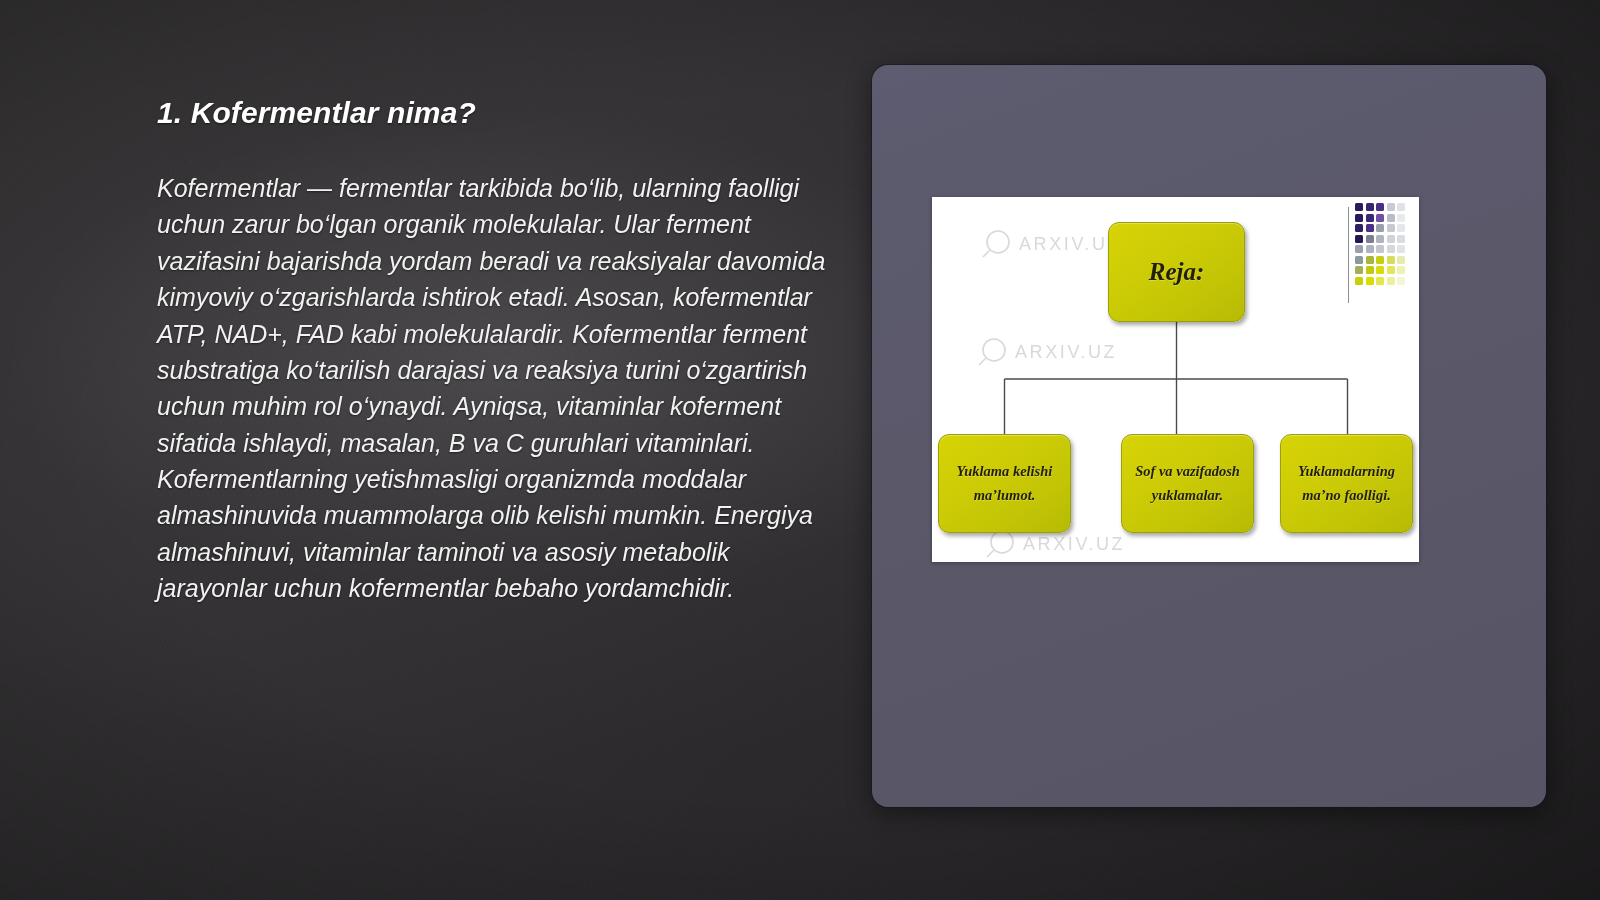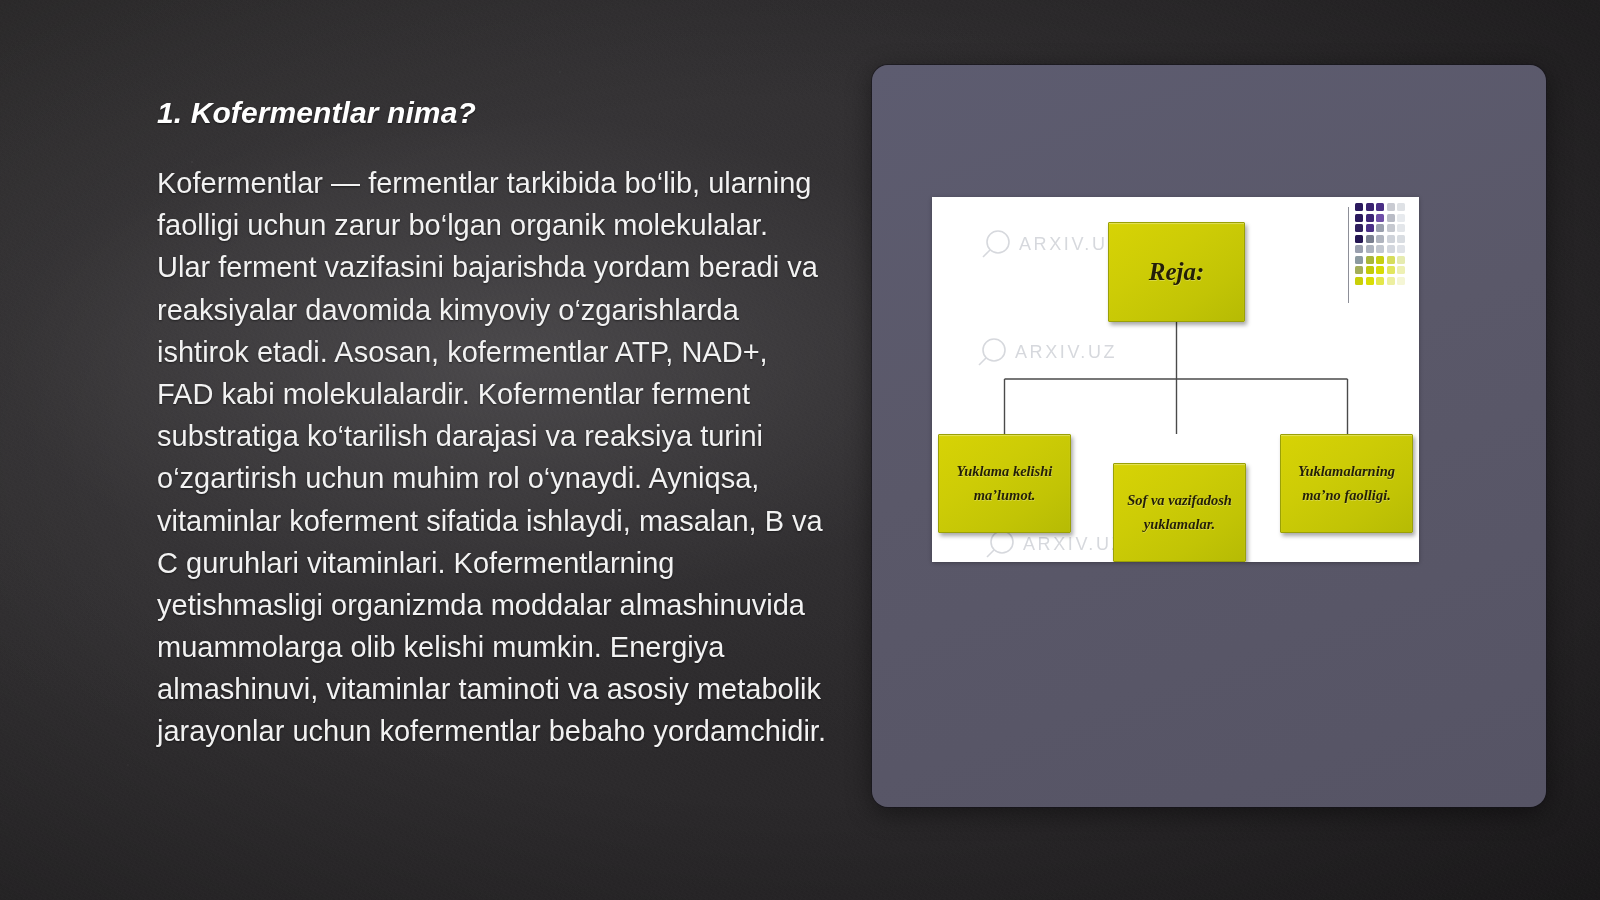--- a/index.html
+++ b/index.html
@@ -58,29 +58,30 @@
     top: 96px;
     width: 672px;
   }
 
   #slide-heading {
     color: #ffffff;
     font-size: 30px;
     font-weight: bold;
     font-style: italic;
     letter-spacing: 0.1px;
-    margin-bottom: 32px;
+    margin-bottom: 40px;
     text-shadow: 0 1px 2px rgba(0,0,0,0.55);
   }
 
   #slide-body {
     color: #f2f2f2;
-    font-size: 29px;
+    font-size: 25px;
     line-height: 1.455;
     text-shadow: 0 1px 2px rgba(0,0,0,0.5);
+    font-style: italic;
   }
 
   
   #viewer-panel {
     position: absolute;
     left: 872px;
     top: 65px;
     width: 674px;
     height: 742px;
     background: linear-gradient(160deg, #5d5c70 0%, #5a5869 45%, #565465 100%);
@@ -143,21 +144,21 @@
 
   
   #org-chart {
     position: absolute;
     left: 0; top: 0; right: 0; bottom: 0;
   }
   #chart-lines { position: absolute; left: 0; top: 0; }
 
   .node {
     position: absolute;
-    border-radius: 1px;
+    border-radius: 11px;
     background: linear-gradient(145deg, #d7d305 0%, #cdcc06 38%, #c2c405 72%, #b6bb04 100%);
     border: 1px solid #9aa006;
     box-shadow: 2px 3px 4px rgba(0,0,0,0.35), inset 0 1px 1px rgba(255,255,255,0.35);
     display: flex;
     align-items: center;
     justify-content: center;
     text-align: center;
     color: #241f08;
     font-family: "Liberation Serif", serif;
     font-style: italic;
@@ -169,21 +170,21 @@
     left: 176px; top: 25px; width: 137px; height: 100px;
     font-size: 25px;
   }
   .node-child {
     top: 237px; width: 133px; height: 99px;
     font-size: 14.5px;
     line-height: 1.62;
     padding: 0 6px;
   }
   #node-child-0 { left: 6px; }
-  #node-child-1 { left: 181px; margin-top: 29px; }
+  #node-child-1 { left: 189px; }
   #node-child-2 { left: 348px; }
 
   .node-text { display: block; }
 </style>
 </head>
 <body>
 
 <div id="board-bg"></div>
 <div id="board-noise"></div>
 <div id="board-speckle"></div>

